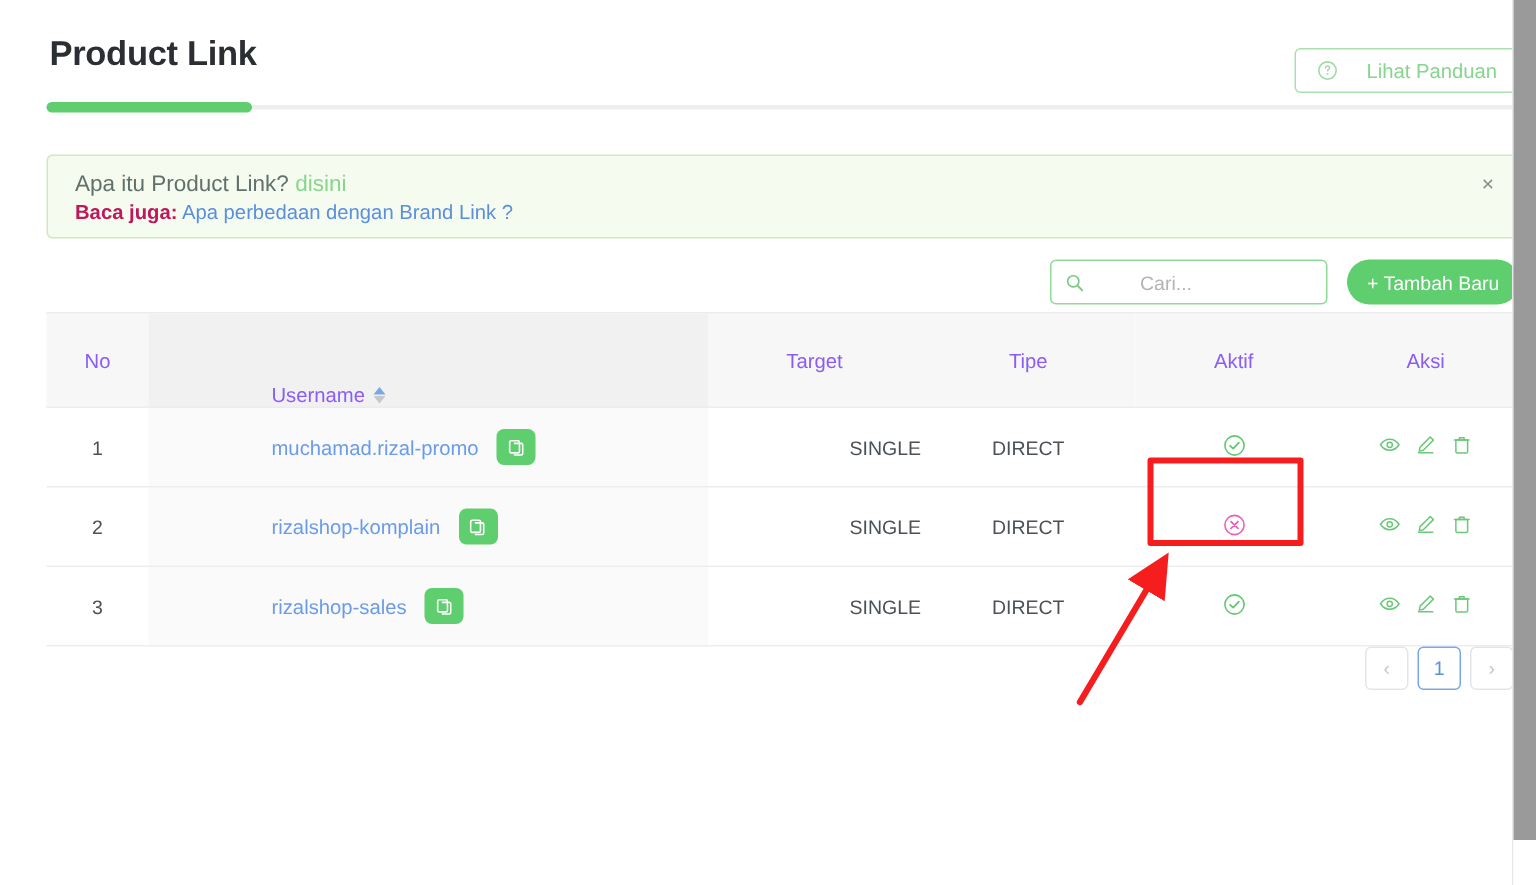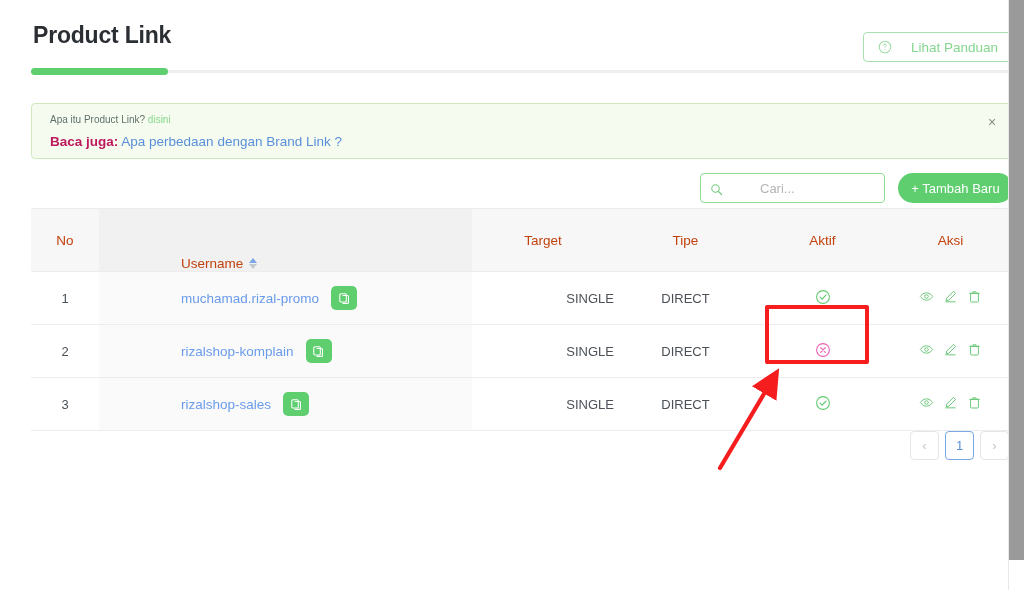--- a/index.html
+++ b/index.html
@@ -81,21 +81,21 @@
     position: absolute;
     left: 14px; top: 103px;
     width: 982px; height: 56px;
     background: #f5fcef;
     border: 1px solid #cfe8bd;
     border-radius: 4px;
   }
   .alert-line1 {
     position: absolute;
     left: 18px; top: 10px;
-    font-size: 10px;
+    font-size: 15px;
     color: #62706b;
     white-space: nowrap;
   }
   .alert-line2 {
     position: absolute;
     left: 18px; top: 30px;
     font-size: 13.5px;
     color: #3c4043;
     white-space: nowrap;
   }
@@ -156,21 +156,21 @@
   .table {
     position: absolute;
     left: 14px; top: 208px;
     width: 982px;
     border-collapse: collapse;
     table-layout: fixed;
   }
   .table th {
     height: 46px;
     background: #f7f7f8;
-    color: #c2410c;
+    color: #8b5cf6;
     font-size: 13.5px;
     font-weight: normal;
     border-top: 1px solid #ececee;
     border-bottom: 1px solid #ececee;
     padding: 0;
   }
   .table th.col-user { background: #f1f1f2; }
   .table td {
     height: 53px;
     font-size: 13px;

